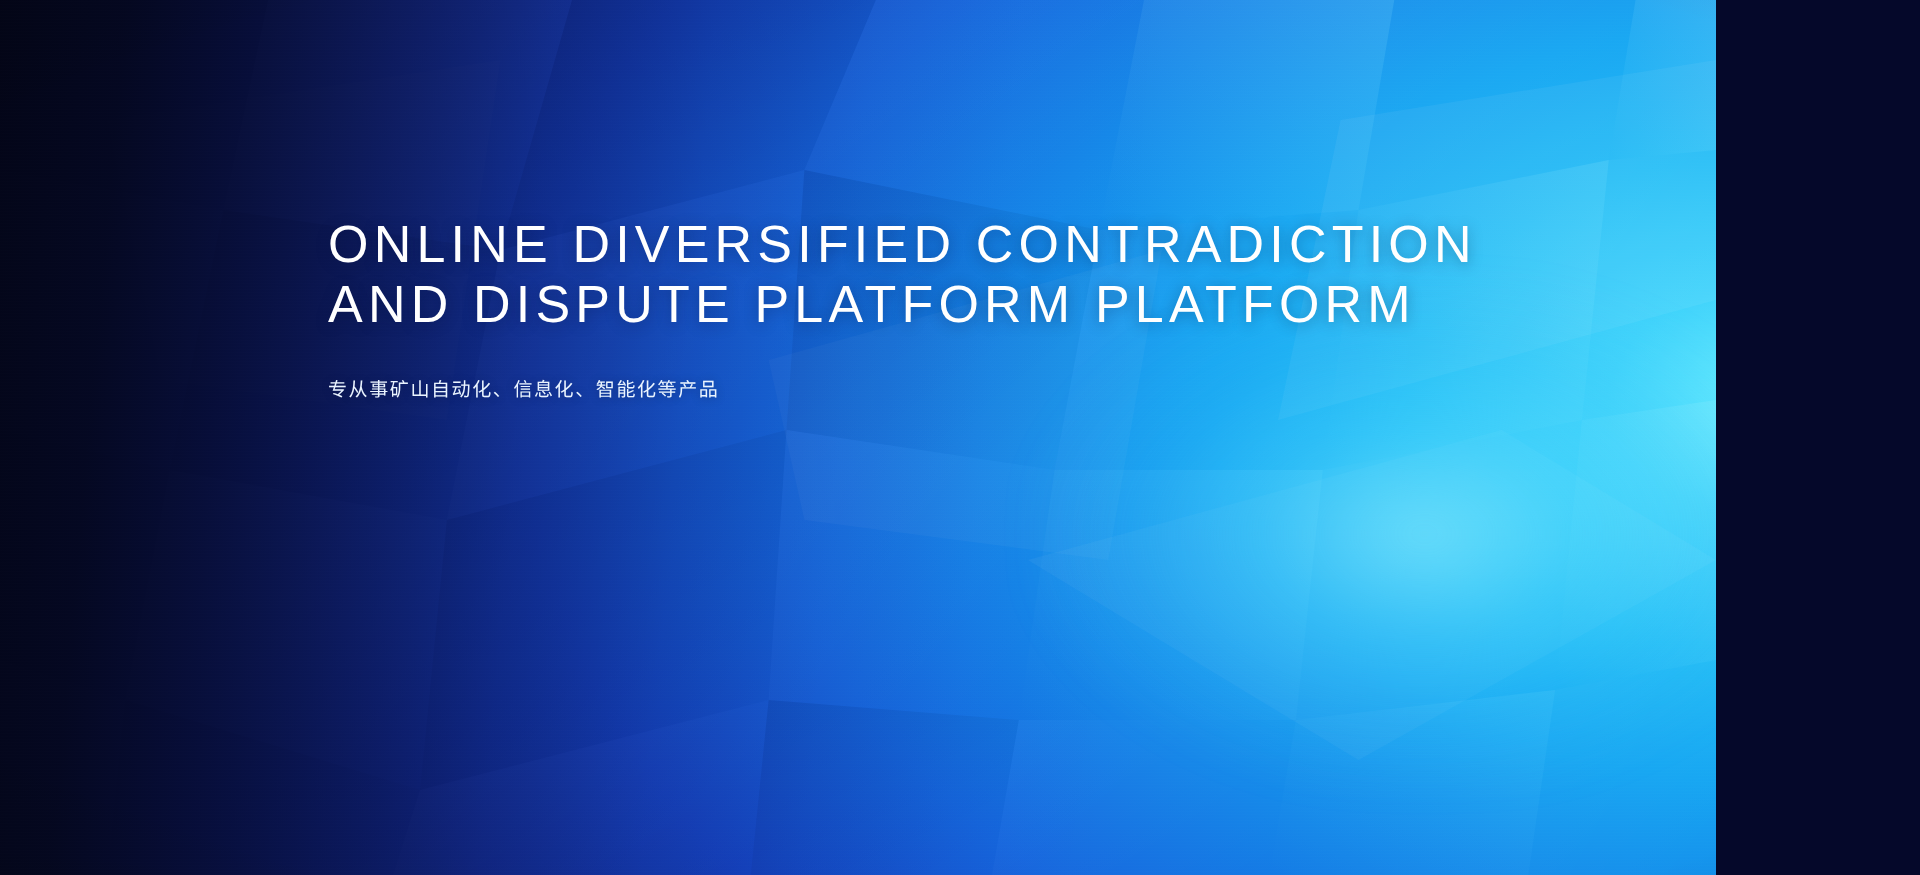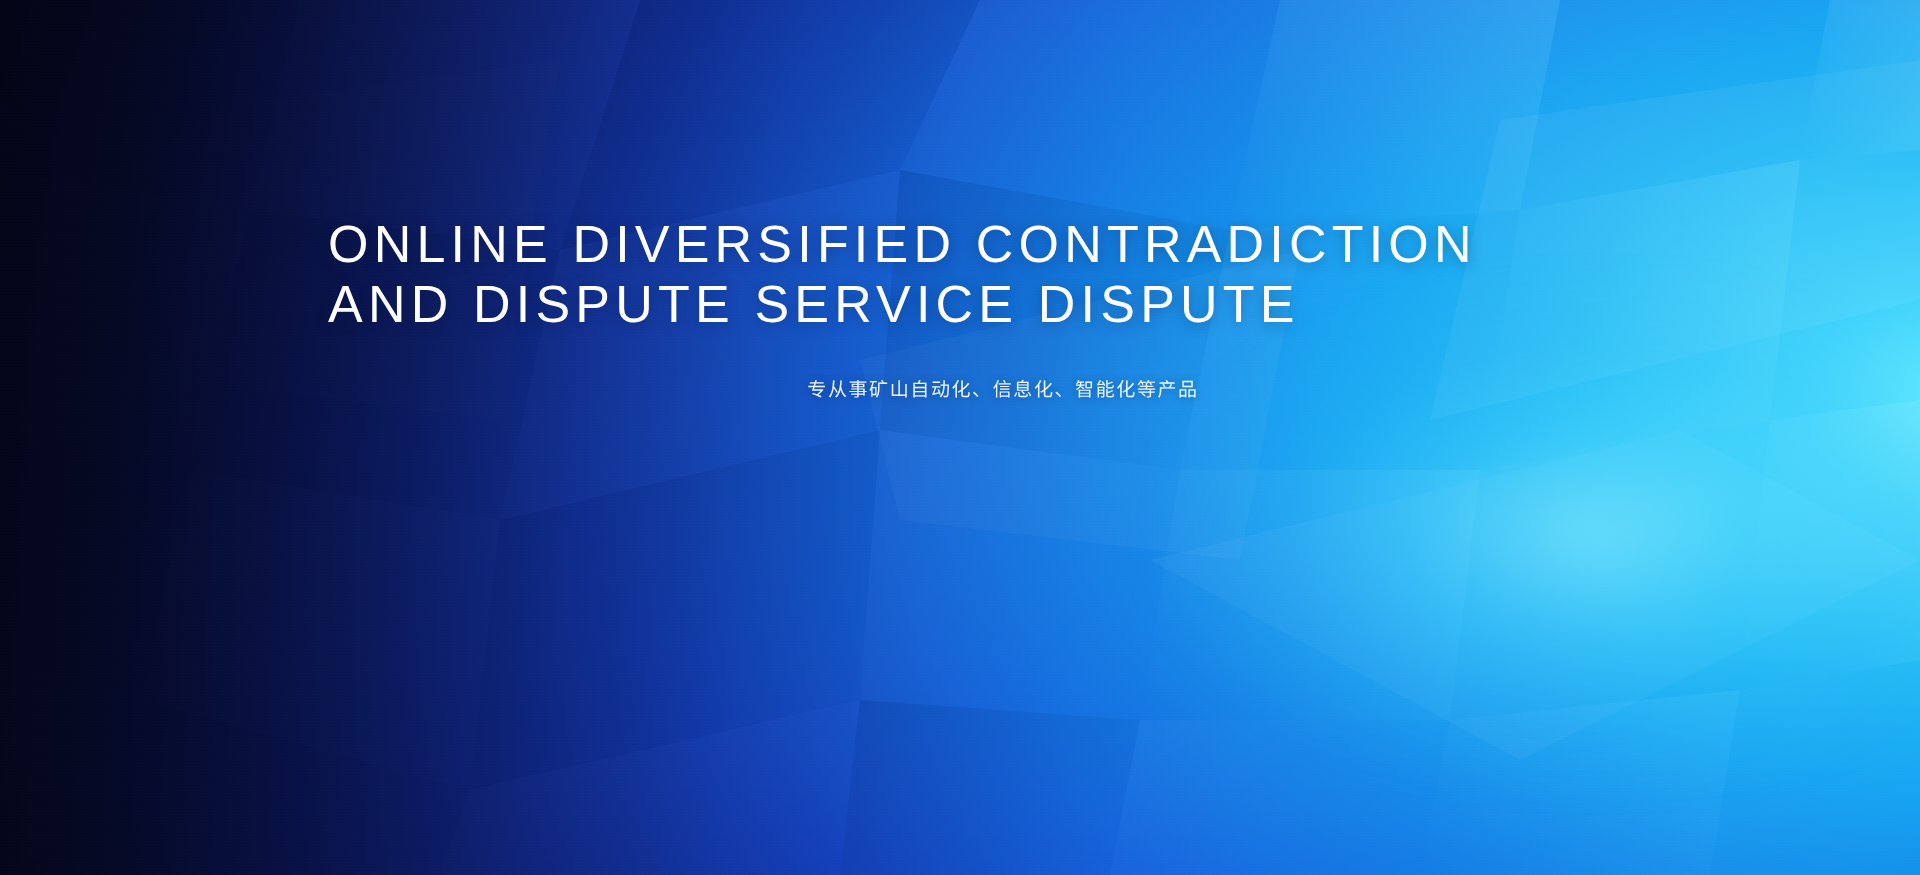--- a/index.html
+++ b/index.html
@@ -8,21 +8,21 @@
   html, body {
     width:1920px;
     height:875px;
     overflow:hidden;
     background:#05082a;
     font-family:"Liberation Sans","DejaVu Sans",sans-serif;
   }
 
   .banner {
     position:relative;
-    width:1920px;
+    width:1716px;
     height:875px;
     overflow:hidden;
     background:#0f766e;
   }
 
   
   .bg-base {
     position:absolute;
     inset:0;
     background:
@@ -106,21 +106,20 @@
 
   .desc {
     margin-top:38px;
     color:#eaf4ff;
     font-size:19px;
     line-height:36px;
     font-weight:300;
     letter-spacing:1.6px;
     white-space:nowrap;
     text-shadow:0 1px 8px rgba(0,20,60,0.35);
-    text-align:center;
   }
   .desc .ln { display:block; }
 </style>
 </head>
 <body>
 
 <div class="banner">
 
   <div class="bg-base"></div>
 
@@ -181,21 +180,21 @@
 
   <div class="bg-dark-left"></div>
   <div class="bg-glow"></div>
   <div class="grain"></div>
   <div class="vignette"></div>
 
   <div class="content">
 
     <h1 class="headline">
       <span class="ln">ONLINE DIVERSIFIED CONTRADICTION</span>
-      <span class="ln">AND DISPUTE SERVICE DISPUTE</span>
+      <span class="ln">AND DISPUTE PLATFORM PLATFORM</span>
     </h1>
 
 
     <div class="desc">
       <span class="ln">专从事矿山自动化、信息化、智能化等产品</span>
     </div>
 
   </div>
 </div>
 

